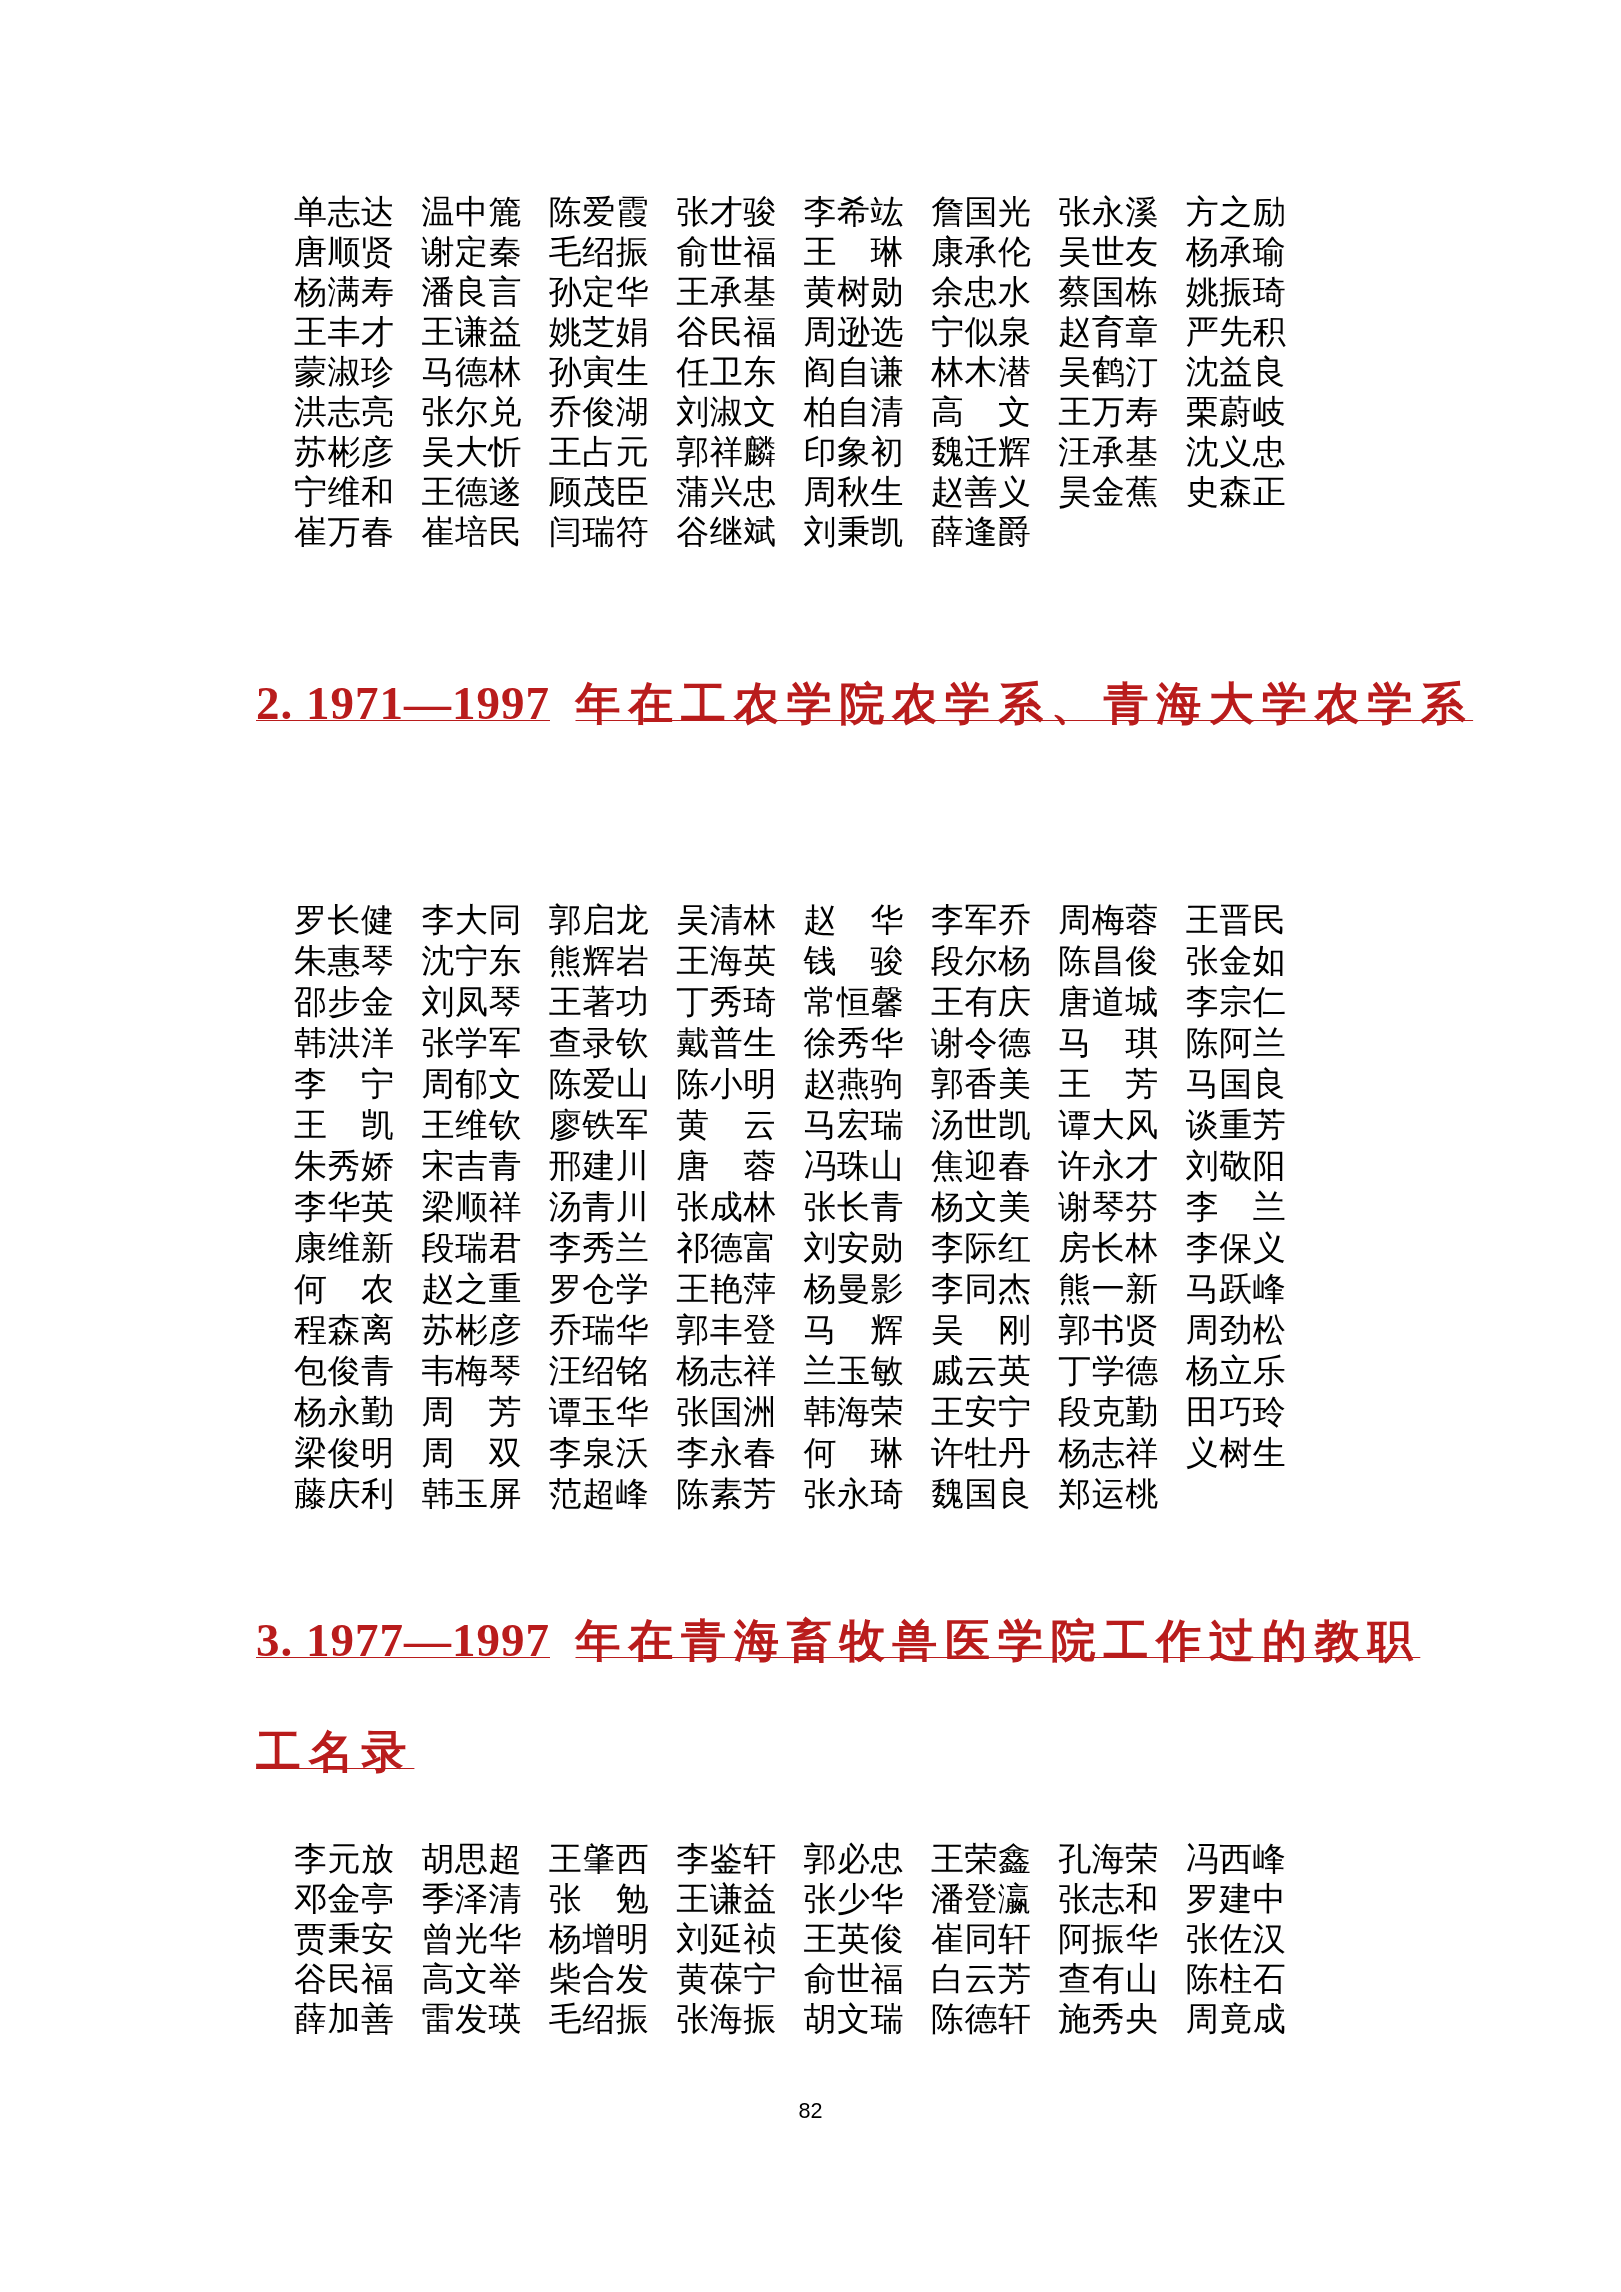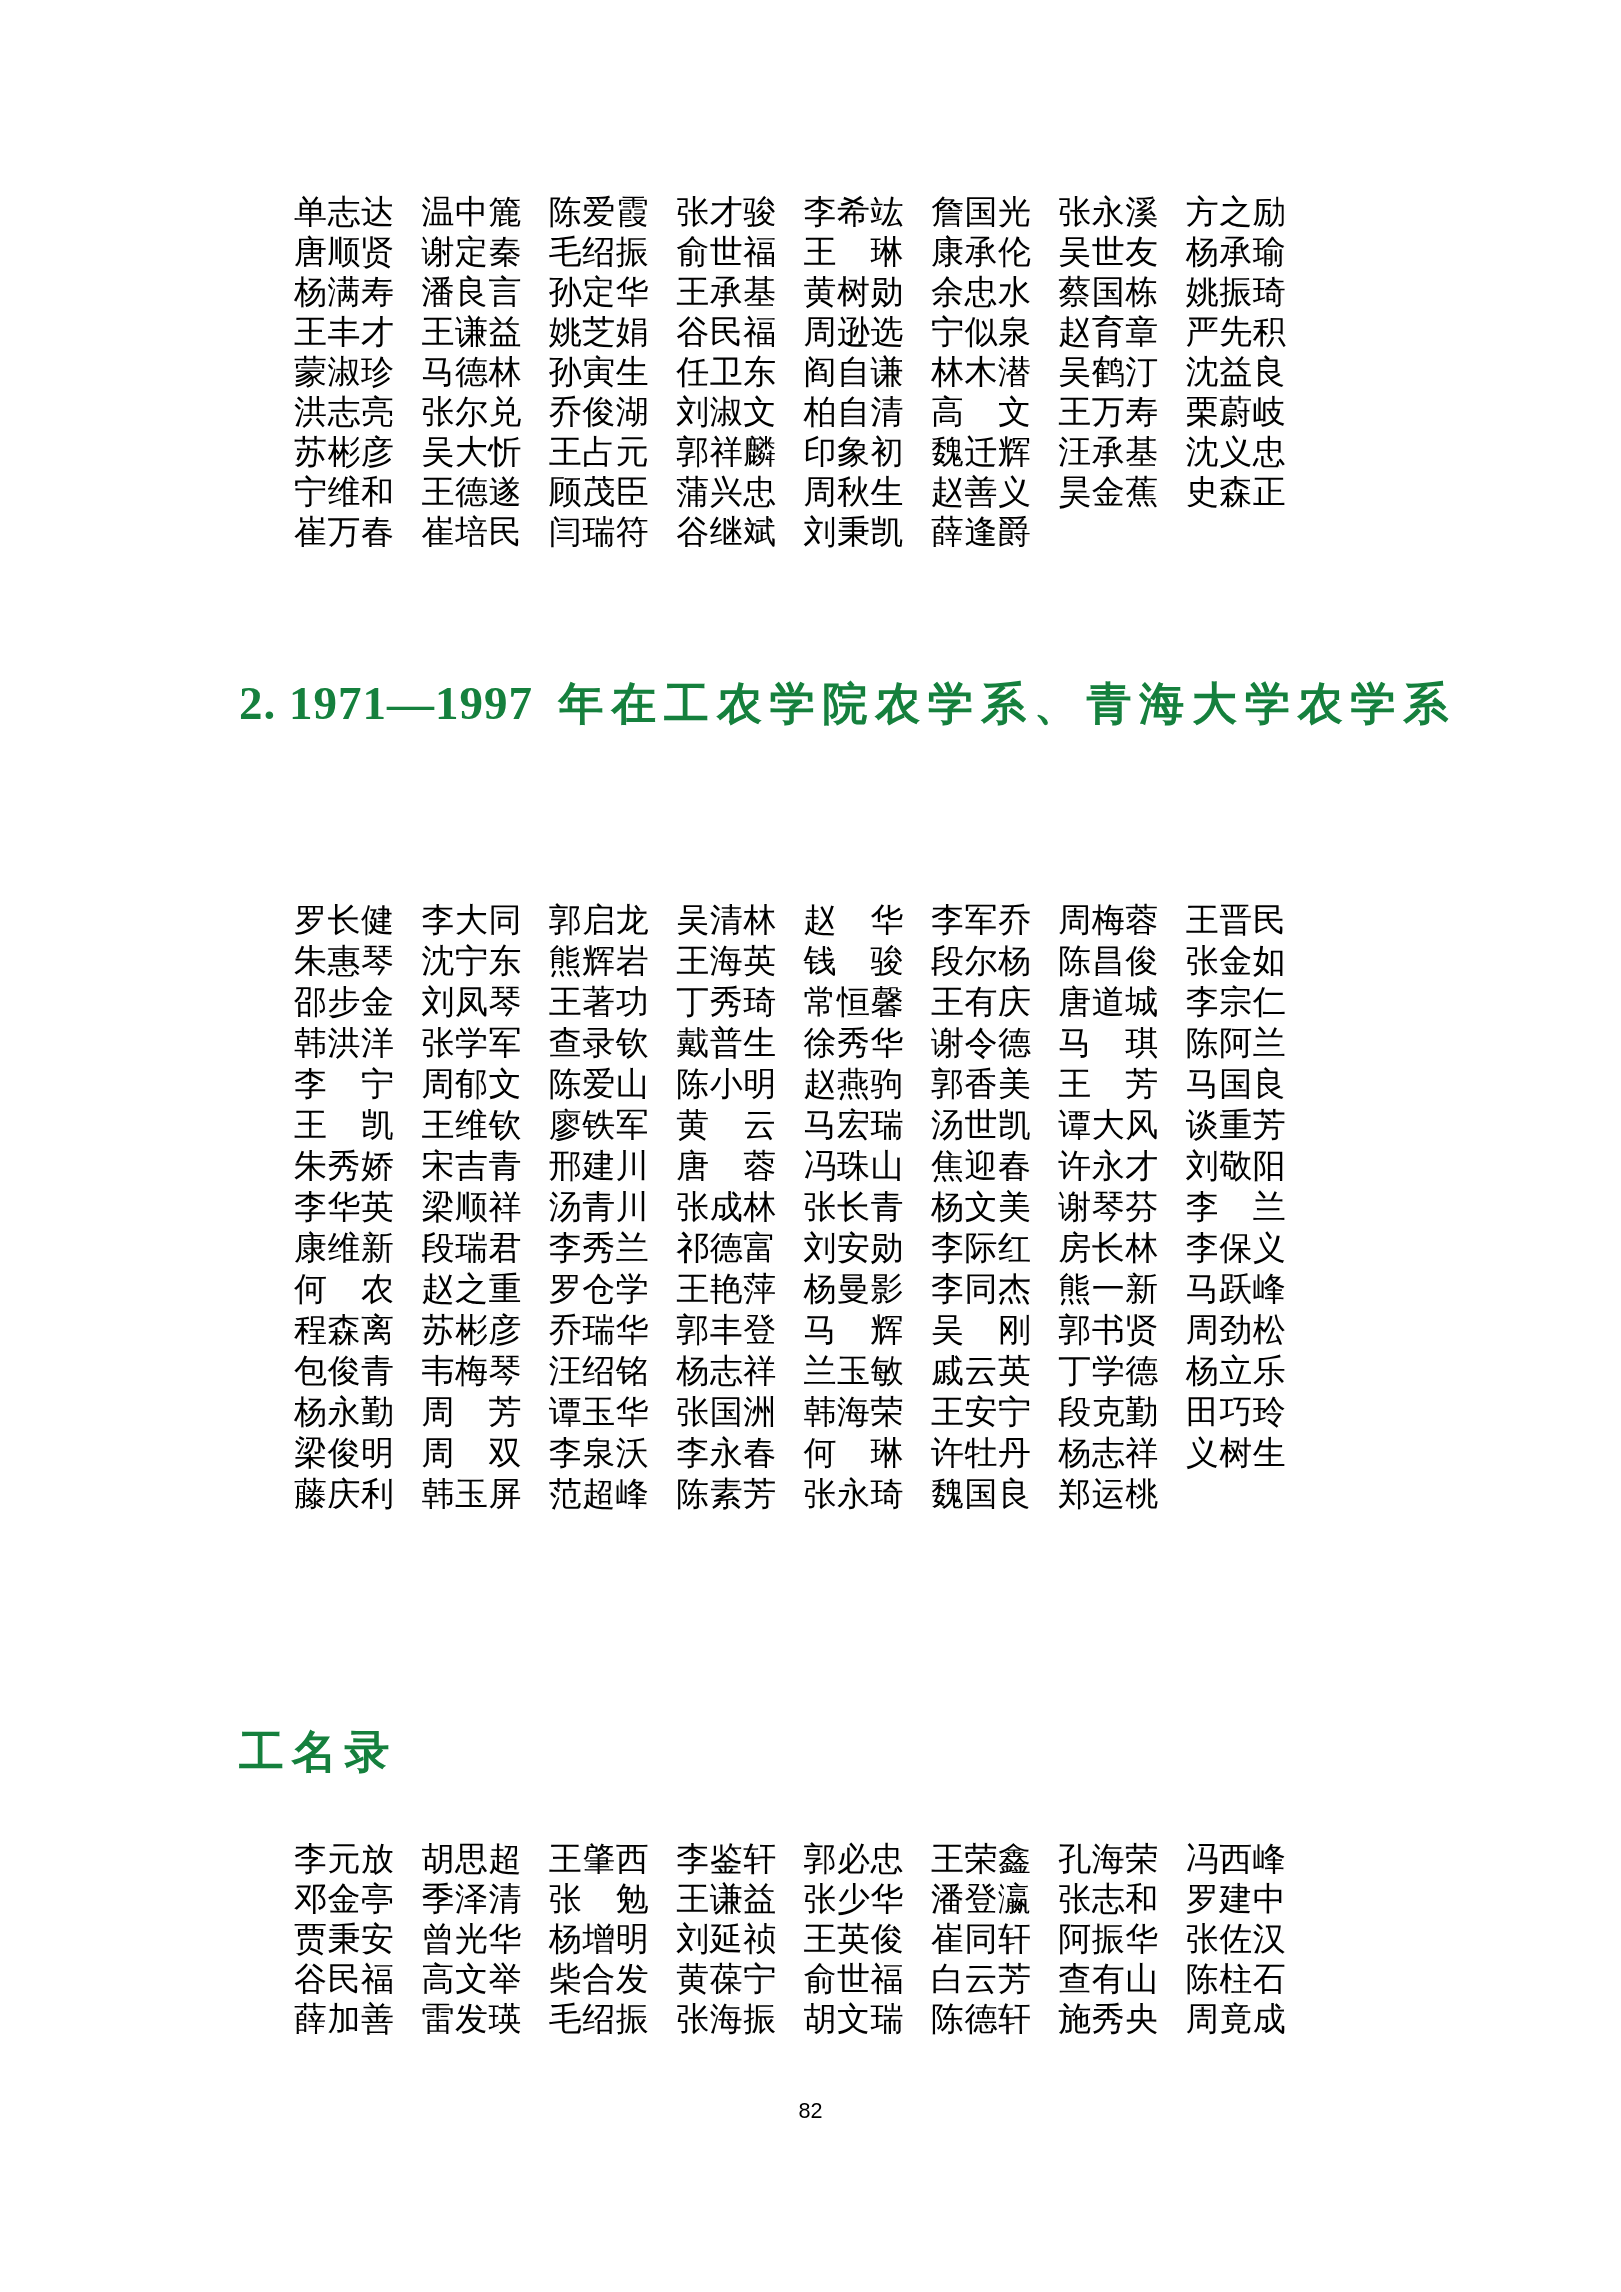--- a/index.html
+++ b/index.html
@@ -31,24 +31,25 @@
     display: inline-flex;
     justify-content: space-between;
     width: 100px;
     font-size: 33px;
     line-height: 1;
     white-space: nowrap;
     color: #000000;
   }
   .heading-line {
     position: absolute;
-    left: 239px;
+    left: 256px;
     white-space: nowrap;
     font-weight: bold;
-    color: #15803d;
+    color: #b91c1c;
+    text-decoration: underline;
   }
   .heading-num {
     font-family: "Liberation Serif", serif;
     font-size: 47px;
     letter-spacing: 1px;
     margin-right: 25.5px;
   }
   .heading-cjk {
     font-family: "Liberation Sans", sans-serif;
     font-size: 45px;
@@ -1049,20 +1050,23 @@
           <span>良</span>
         </span>
         <span class="name-cell">
           <span>郑</span>
           <span>运</span>
           <span>桃</span>
         </span>
       </div>
     </div>
 
+  <div class="heading-line" style="top:1611px">
+    <span class="heading-num">3. 1977—1997</span><span class="heading-cjk">年在青海畜牧兽医学院工作过的教职</span>
+  </div>
   <div class="heading-line" style="top:1722px">
     <span class="heading-cjk">工名录</span>
   </div>
 
   <div class="names-block" style="top:1839px">
       <div class="name-row">
         <span class="name-cell">
           <span>李</span>
           <span>元</span>
           <span>放</span>

